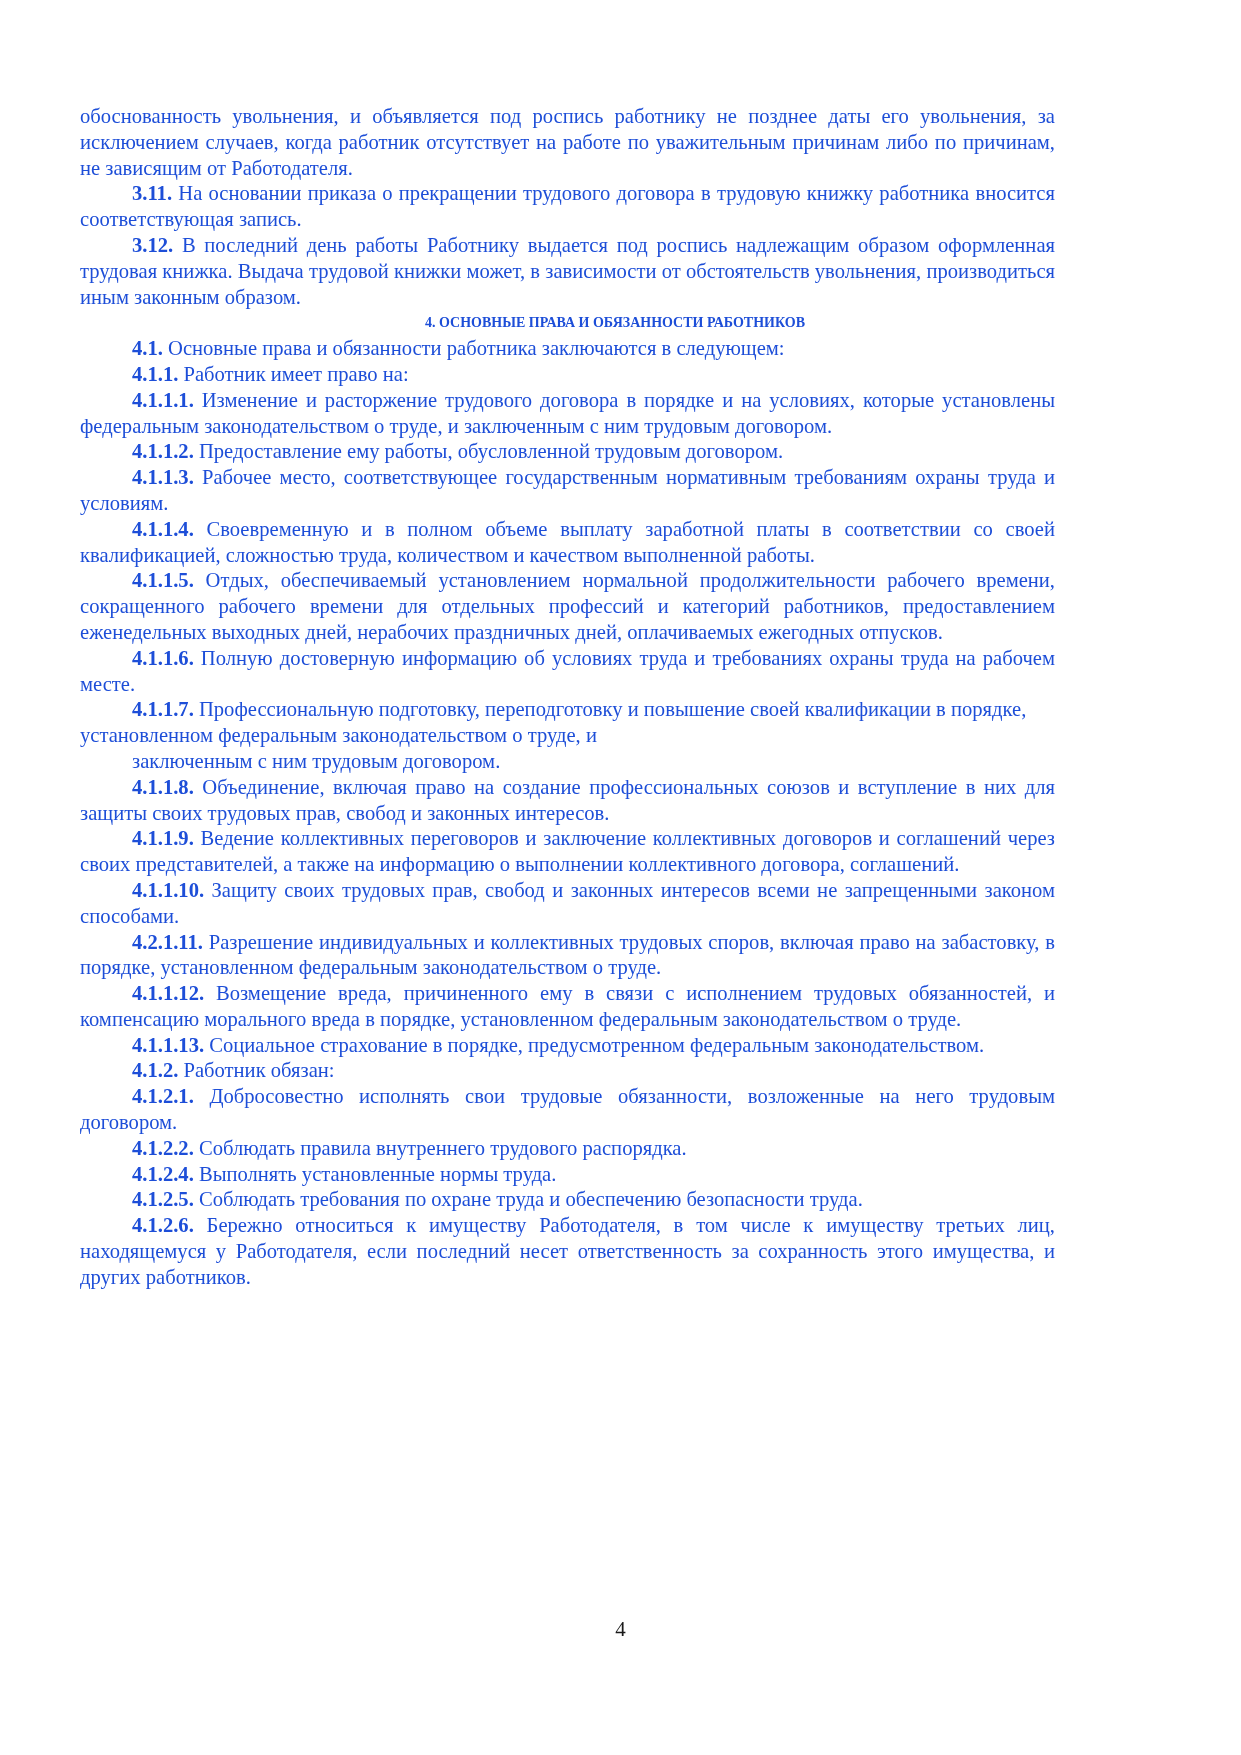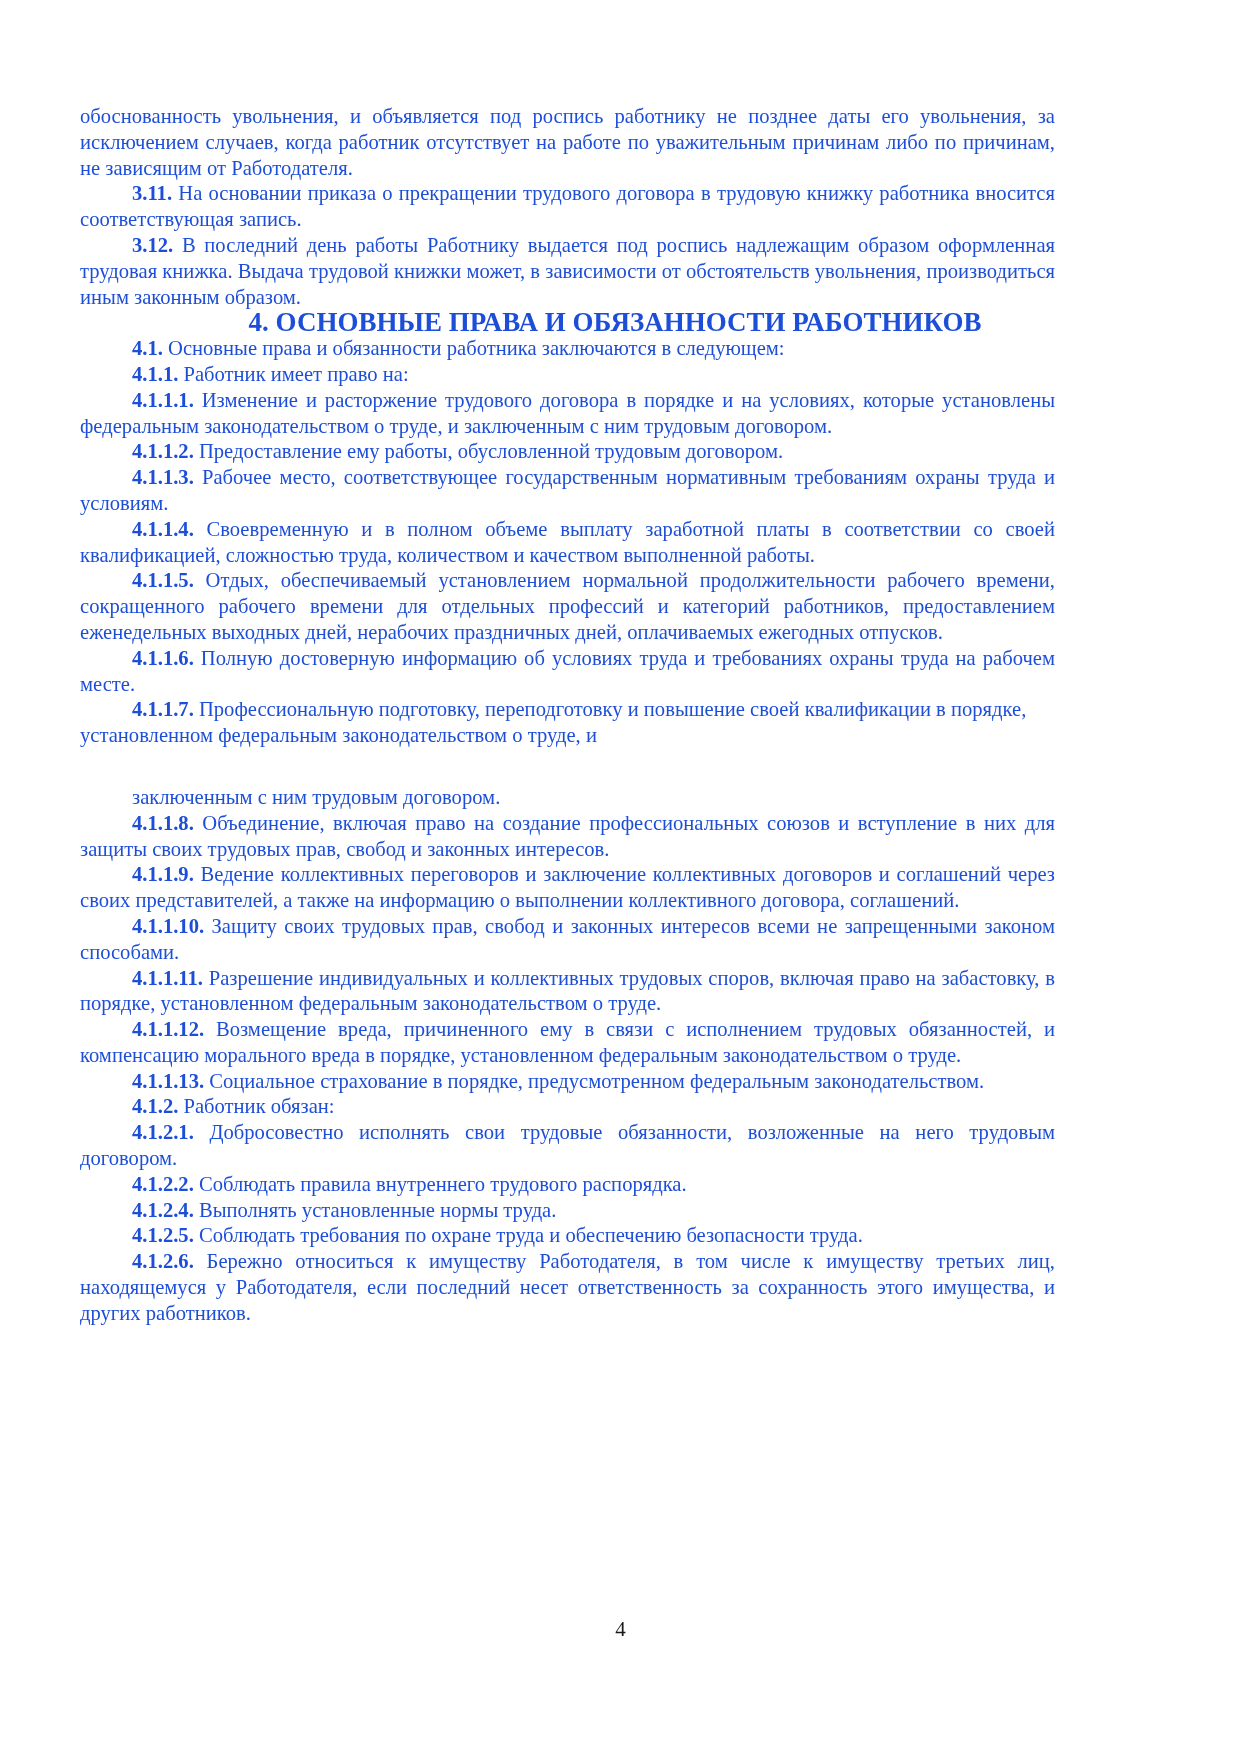--- a/index.html
+++ b/index.html
@@ -5,23 +5,23 @@
   html, body { margin: 0; padding: 0; background: #ffffff; }
   body { width: 1241px; height: 1755px; position: relative; overflow: hidden; }
   .page {
     position: absolute; left: 80px; top: 104px; width: 975px;
     font-family: "Liberation Serif", "DejaVu Serif", serif;
     font-size: 20.6px; line-height: 25.8px; color: #1d4ed8;
   }
   .p { margin: 0; text-align: justify; text-indent: 52px; hyphens: manual; }
   .p.noindent { text-indent: 0; }
   .p .num { font-weight: bold; text-align: center; }
-  .p.cont { text-indent: 52px; margin-top: 36px; }
+  .p.cont { text-indent: 52px; }
   .heading {
-    margin: 0; text-align: center; font-weight: bold; font-size: 27px;
+    margin: 0; text-align: center; font-weight: bold; font-size: 14px;
     padding-left: 95px;
   }
   .footer {
     position: absolute; left: 0; width: 1241px; top: 1617px; text-align: center;
     font-family: "Liberation Serif", "DejaVu Serif", serif; font-size: 21px; color: #1a1a1a;
   }
 </style>
 </head>
 <body>
 
@@ -36,21 +36,21 @@
   <p class="p"><span class="num">4.1.1.2.</span><span> Предоставление ему работы, обусловленной трудовым договором.</span></p>
   <p class="p"><span class="num">4.1.1.3.</span><span> Рабочее место, соответствующее государственным нормативным требованиям охраны труда и условиям.</span></p>
   <p class="p"><span class="num">4.1.1.4.</span><span> Своевременную и в полном объеме выплату заработной платы в соответствии со своей квалификацией, сложностью труда, количеством и качеством выполненной работы.</span></p>
   <p class="p"><span class="num">4.1.1.5.</span><span> Отдых, обеспечиваемый установлением нормальной продолжительности рабочего вре­мени, сокращенного рабочего времени для отдельных профессий и категорий работников, предо­ставлением еженедельных выходных дней, нерабочих праздничных дней, оплачиваемых ежегодных отпусков.</span></p>
   <p class="p"><span class="num">4.1.1.6.</span><span> Полную достоверную информацию об условиях труда и требованиях охраны труда на рабочем месте.</span></p>
   <p class="p" style="text-align:left"><span class="num">4.1.1.7.</span><span> Профессиональную подготовку, переподготовку и повышение своей квалификации в порядке, установленном федеральным законодательством о труде, и</span></p>
   <p class="p cont"><span>заключенным с ним трудовым договором.</span></p>
   <p class="p"><span class="num">4.1.1.8.</span><span> Объединение, включая право на создание профессиональных союзов и вступление в них для защиты своих трудовых прав, свобод и законных интересов.</span></p>
   <p class="p"><span class="num">4.1.1.9.</span><span> Ведение коллективных переговоров и заключение коллективных договоров и соглаше­ний через своих представителей, а также на информацию о выполнении коллективного договора, со­глашений.</span></p>
   <p class="p"><span class="num">4.1.1.10.</span><span> Защиту своих трудовых прав, свобод и законных интересов всеми не запрещенными законом способами.</span></p>
-  <p class="p"><span class="num">4.1.1.11.</span><span> Разрешение индивидуальных и коллективных трудовых споров, включая право на за­бастовку, в порядке, установленном федеральным законодательством о труде.</span></p>
+  <p class="p"><span class="num">4.2.1.11.</span><span> Разрешение индивидуальных и коллективных трудовых споров, включая право на за­бастовку, в порядке, установленном федеральным законодательством о труде.</span></p>
   <p class="p"><span class="num">4.1.1.12.</span><span> Возмещение вреда, причиненного ему в связи с исполнением трудовых обязанностей, и компенсацию морального вреда в порядке, установленном федеральным законодательством о тру­де.</span></p>
   <p class="p"><span class="num">4.1.1.13.</span><span> Социальное страхование в порядке, предусмотренном федеральным законодатель­ством.</span></p>
   <p class="p"><span class="num">4.1.2.</span><span> Работник обязан:</span></p>
   <p class="p"><span class="num">4.1.2.1.</span><span> Добросовестно исполнять свои трудовые обязанности, возложенные на него трудовым договором.</span></p>
   <p class="p"><span class="num">4.1.2.2.</span><span> Соблюдать правила внутреннего трудового распорядка.</span></p>
   <p class="p"><span class="num">4.1.2.4.</span><span> Выполнять установленные нормы труда.</span></p>
   <p class="p"><span class="num">4.1.2.5.</span><span> Соблюдать требования по охране труда и обеспечению безопасности труда.</span></p>
   <p class="p"><span class="num">4.1.2.6.</span><span> Бережно относиться к имуществу Работодателя, в том числе к имуществу третьих лиц, находящемуся у Работодателя, если последний несет ответственность за сохранность этого имуще­ства, и других работников.</span></p>
 </div>
 

